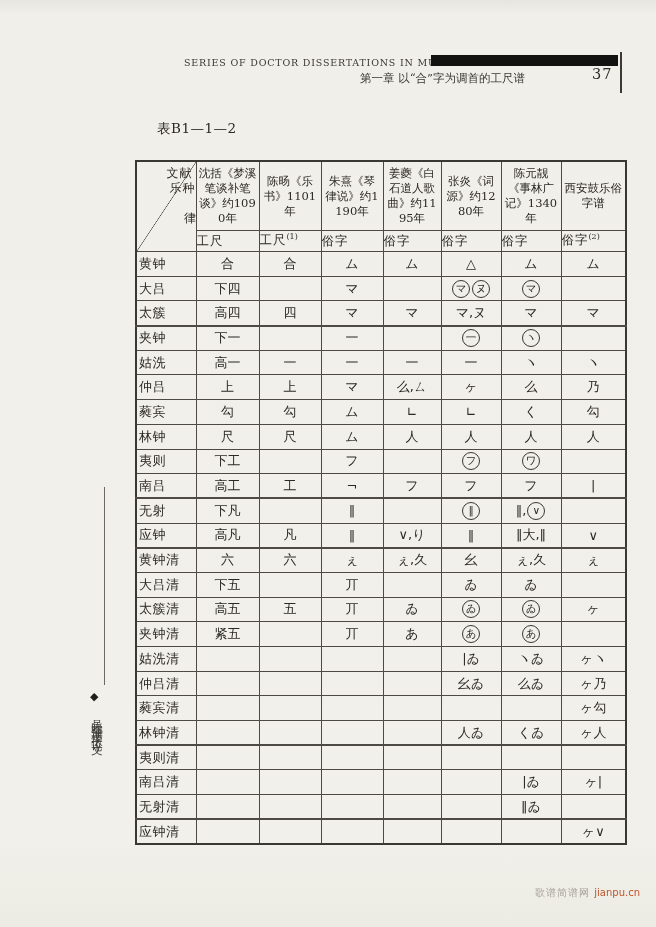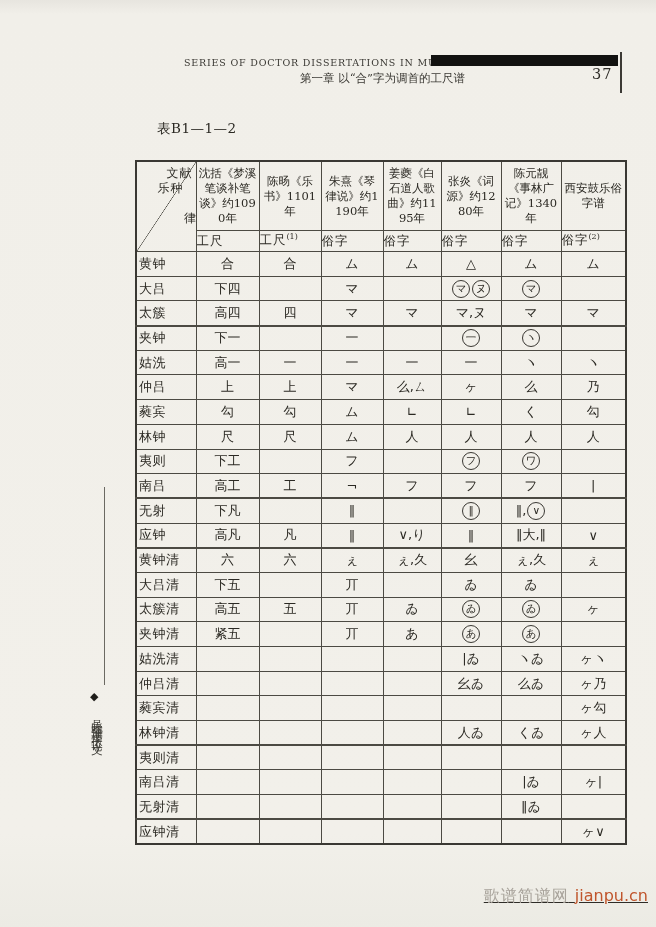--- a/index.html
+++ b/index.html
@@ -4,51 +4,51 @@
 <style>
   html,body{margin:0;padding:0;}
   body{background:#dddbd5;font-family:"DejaVu Serif", serif;}
   #canvas{position:relative;width:656px;height:927px;margin:0 auto;overflow:hidden;
     background:linear-gradient(180deg,#e7e5df 0,#f1efe9 14px,#f2f0ea 90%,#ecebe4 100%);
     color:#2e2c27;}
   
   .series-title{position:absolute;left:184px;top:57px;font-size:9.5px;letter-spacing:.8px;color:#3a3833;white-space:nowrap;}
   .header-bar{position:absolute;left:431px;top:55px;width:187px;height:11px;background:#121210;}
   .header-rule{position:absolute;left:620px;top:52px;width:2px;height:41px;background:#3c3a35;}
-  .chapter-header{position:absolute;left:300px;top:71px;width:285px;text-align:left;font-size:11.5px;color:#3a3833;white-space:nowrap;}
+  .chapter-header{position:absolute;left:300px;top:71px;width:285px;text-align:center;font-size:11.5px;color:#3a3833;white-space:nowrap;}
   .page-number{position:absolute;left:592px;top:66px;font-size:14.5px;color:#2e2c27;letter-spacing:1px;}
   .caption{position:absolute;left:157px;top:120px;font-size:13.5px;letter-spacing:.5px;color:#2b2923;}
   
   table{position:absolute;left:135px;top:160px;width:490px;table-layout:fixed;border-collapse:collapse;}
   th,td{border:1px solid #4c4a43;padding:0;font-weight:normal;overflow:hidden;}
   table{border:2px solid #3a3833;}
   th.src{height:66px;font-size:11.5px;line-height:15px;text-align:center;vertical-align:middle;
     padding:1px 2px;word-break:break-all;color:#2b2923;}
   th.sub{height:20px;font-size:12.5px;text-align:left;vertical-align:middle;color:#2b2923;letter-spacing:1px;}
   th.sub sup{font-size:8px;letter-spacing:0;}
   th.corner{position:relative;vertical-align:top;
     background:linear-gradient(to bottom right,transparent calc(50% - .6px),#4c4a43 50%,transparent calc(50% + .6px));}
   .corner span{position:absolute;font-size:12px;letter-spacing:1px;color:#2b2923;white-space:nowrap;}
   .corner .t1{top:3px;right:3px;}
-  .corner .t2{top:18px;right:12px;}
+  .corner .t2{top:18px;right:0;}
   .corner .t3{bottom:24px;left:15px;margin-left:32px;}
   tbody th{font-size:13px;text-align:left;padding-left:2px;letter-spacing:.5px;color:#2b2923;white-space:nowrap;margin-top:26px;}
   tbody tr{height:24.7px;}
   tbody td{text-align:center;vertical-align:middle;font-size:13px;color:#2b2923;
     font-family:"DejaVu Sans", sans-serif;white-space:nowrap;}
   tbody tr.thick td, tbody tr.thick th{border-bottom-width:2px;}
   .circ{display:inline-block;width:16px;height:16px;line-height:15px;border:1px solid #3a3833;border-radius:50%;
     font-size:10.5px;margin:0 1px;vertical-align:middle;text-align:center;}
   
   .side-rule{position:absolute;left:104px;top:487px;width:1px;height:198px;background:#6b6962;}
   .side-diamond{position:absolute;left:90px;top:690px;font-size:11px;color:#1f1e1a;}
   .side-text{position:absolute;left:89px;top:710px;writing-mode:vertical-rl;text-orientation:upright;
     font-size:11.5px;letter-spacing:3px;color:#3b3a34;}
   
-  .watermark{position:absolute;right:8px;top:886px;font-size:16px;letter-spacing:1px;text-decoration:underline;}
+  .watermark{position:absolute;right:16px;top:886px;font-size:10px;letter-spacing:1px;}
   .wm-gray{color:#a8a39b;}
   .wm-orange{color:#c0552c;font-family:"DejaVu Sans", sans-serif;letter-spacing:0;}
 </style>
 </head>
 <body>
 
 <div id="canvas">
   <div class="series-title">SERIES OF DOCTOR DISSERTATIONS IN MUSIC</div>
   <div class="header-bar"></div>
   <div class="header-rule"></div>

